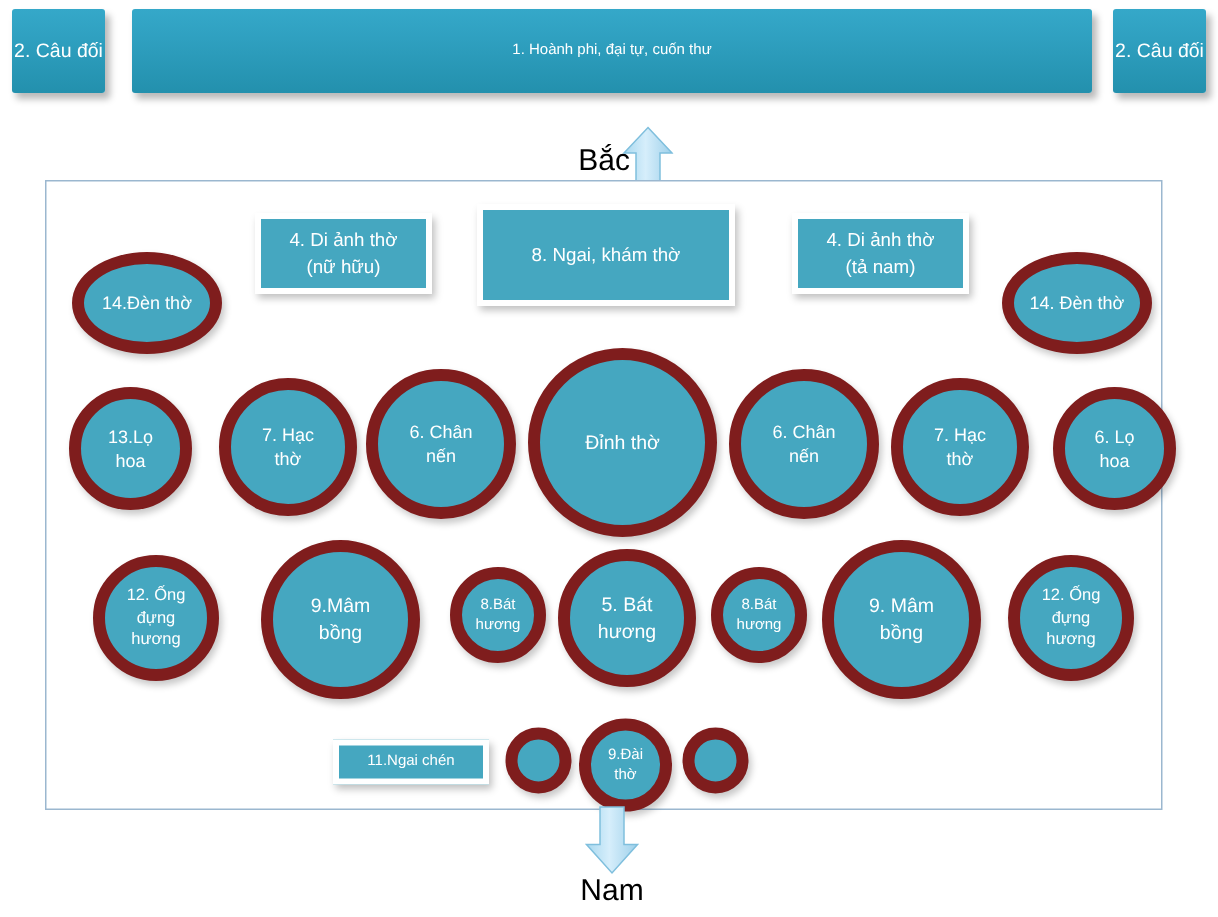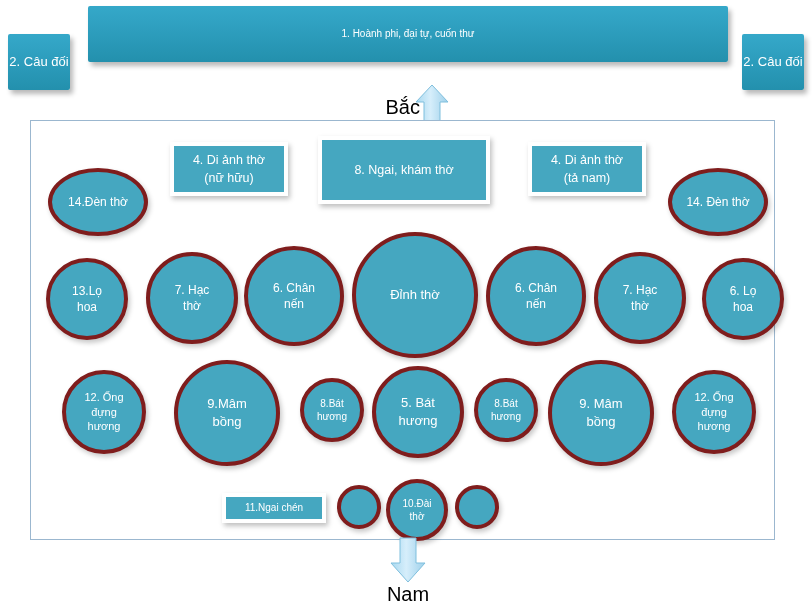--- a/index.html
+++ b/index.html
@@ -23,21 +23,21 @@
     background: linear-gradient(to bottom, #35a8c9 0%, #2fa0c0 35%, #2390ad 100%);
     color: #ffffff;
     display: flex;
     align-items: center;
     justify-content: center;
     text-align: center;
     border-radius: 2px;
     box-shadow: 3px 4px 5px rgba(0,0,0,0.28);
     line-height: 1.35;
   }
-  .banner-side { font-size: 13px; padding: 4px 0; margin-top: 28px; }
+  .banner-side { font-size: 13px; padding: 4px 0; }
   .banner-main { font-size: 10px; }
 
   
   .rectnode {
     background: #45a7c0;
     color: #ffffff;
     display: flex;
     align-items: center;
     justify-content: center;
     text-align: center;
@@ -50,21 +50,21 @@
 
   
   .circnode {
     background: #45a7c0;
     color: #ffffff;
     border-radius: 50%;
     display: flex;
     align-items: center;
     justify-content: center;
     text-align: center;
-    border: 4px solid #7f1d1d;
+    border: 8px solid #7f1d1d;
     box-shadow: 2px 3px 5px rgba(0,0,0,0.22);
     line-height: 1.35;
     padding: 0 4px;
   }
   .fs13 { font-size: 13px; }
   .fs12 { font-size: 12px; }
   .fs11 { font-size: 11px; }
   .fs9  { font-size: 10px; }
 
   
@@ -239,21 +239,21 @@
 <div class="abs rectnode small" style="left:222px; top:493px; width:104px; height:30px;">
   <span>11.Ngai chén</span>
 </div>
 
 <div class="abs circnode fs9" style="left:337px; top:485px; width:44px; height:44px;">
   <span></span>
 </div>
 
 <div class="abs circnode fs9" style="left:386px; top:479px; width:62px; height:62px;">
   <div>
-    <div>10.Đài</div>
+    <div>9.Đài</div>
     <div>thờ</div>
   </div>
 </div>
 
 <div class="abs circnode fs9" style="left:455px; top:485px; width:44px; height:44px;">
   <span></span>
 </div>
 
 <div class="abs" style="left:390px; top:537px; width:36px; height:46px;">
   <svg class="arrow-svg" width="36" height="46" viewBox="0 0 36 46" aria-hidden="true">

